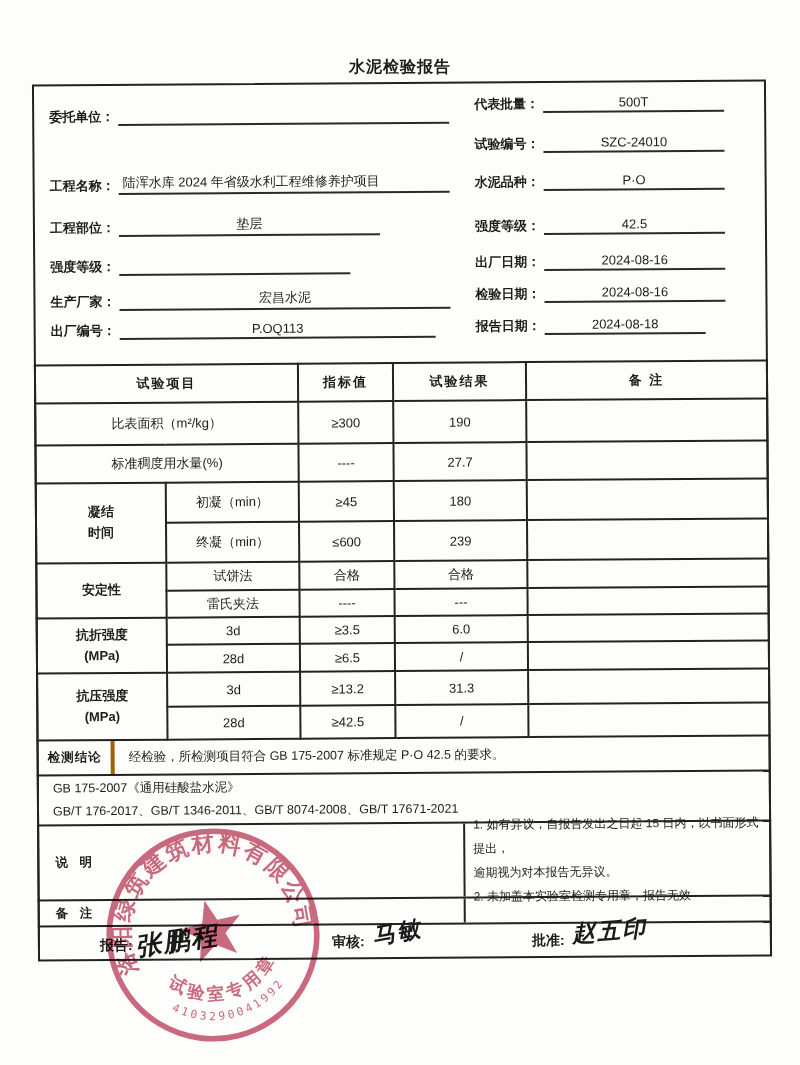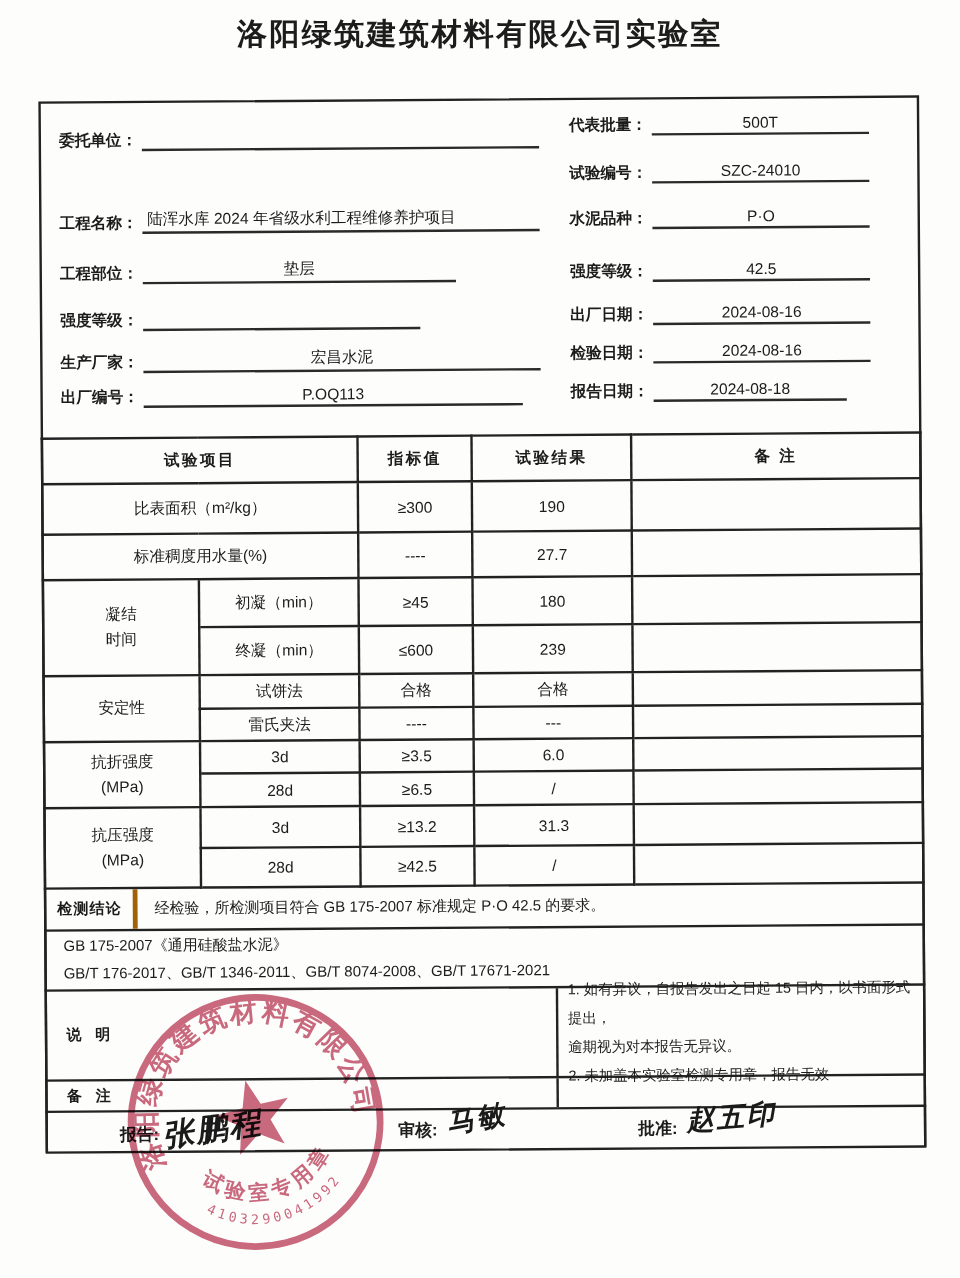--- a/index.html
+++ b/index.html
@@ -29,21 +29,21 @@
     font-size:13px;padding:0 4px 1px 4px;white-space:nowrap;
   }
   
   .tbl-wrap{position:absolute;top:278px;left:-2px;right:-2px;}
   table.main{border-collapse:collapse;width:100%;table-layout:fixed;}
   table.main td{
     border:2px solid #222;text-align:center;vertical-align:middle;
     font-size:13px;padding:0 4px;overflow:hidden;
   }
   table.main td.hd{font-weight:bold;letter-spacing:2px;}
-  table.main td.group{white-space:pre-line;line-height:1.6;}
+  table.main td.group{white-space:pre-line;line-height:1.6;font-weight:bold;}
   
   .brow{display:flex;border-left:2px solid #222;border-right:2px solid #222;border-bottom:2px solid #222;box-sizing:border-box;font-size:12.5px;}
   .brow .lblcell{
     width:72px;flex:0 0 72px;border-right:4px solid #a16207;display:flex;
     align-items:center;justify-content:center;font-weight:bold;letter-spacing:1px;
   }
   .brow .content{flex:1;display:flex;flex-direction:column;justify-content:center;padding-left:14px;}
   .row-conclusion{height:35px;}
   .row-basis{height:50px;}
   .row-basis .content div{line-height:23px;}
@@ -64,21 +64,21 @@
     position:absolute;left:96px;top:818px;width:234px;height:234px;
     mix-blend-mode:multiply;opacity:0.88;z-index:5;pointer-events:none;
   }
   .sig-report{z-index:6;}
 </style>
 </head>
 <body>
 
 <div class="page">
 
-  <div class="doc-title">洛阳绿筑建筑材料有限公司实验室</div>
+  <div class="doc-subtitle">水泥检验报告</div>
 
   <div class="box">
 
     <div class="field-row" style="top:22px;left:15px;width:400px;">
       <span class="field-label">委托单位：</span>
       <span class="field-value" style="flex:1;"></span>
     </div>
     <div class="field-row" style="top:88px;left:15px;width:400px;">
       <span class="field-label">工程名称：</span>
       <span class="field-value" style="flex:1;text-align:left;">陆浑水库 2024 年省级水利工程维修养护项目</span>

